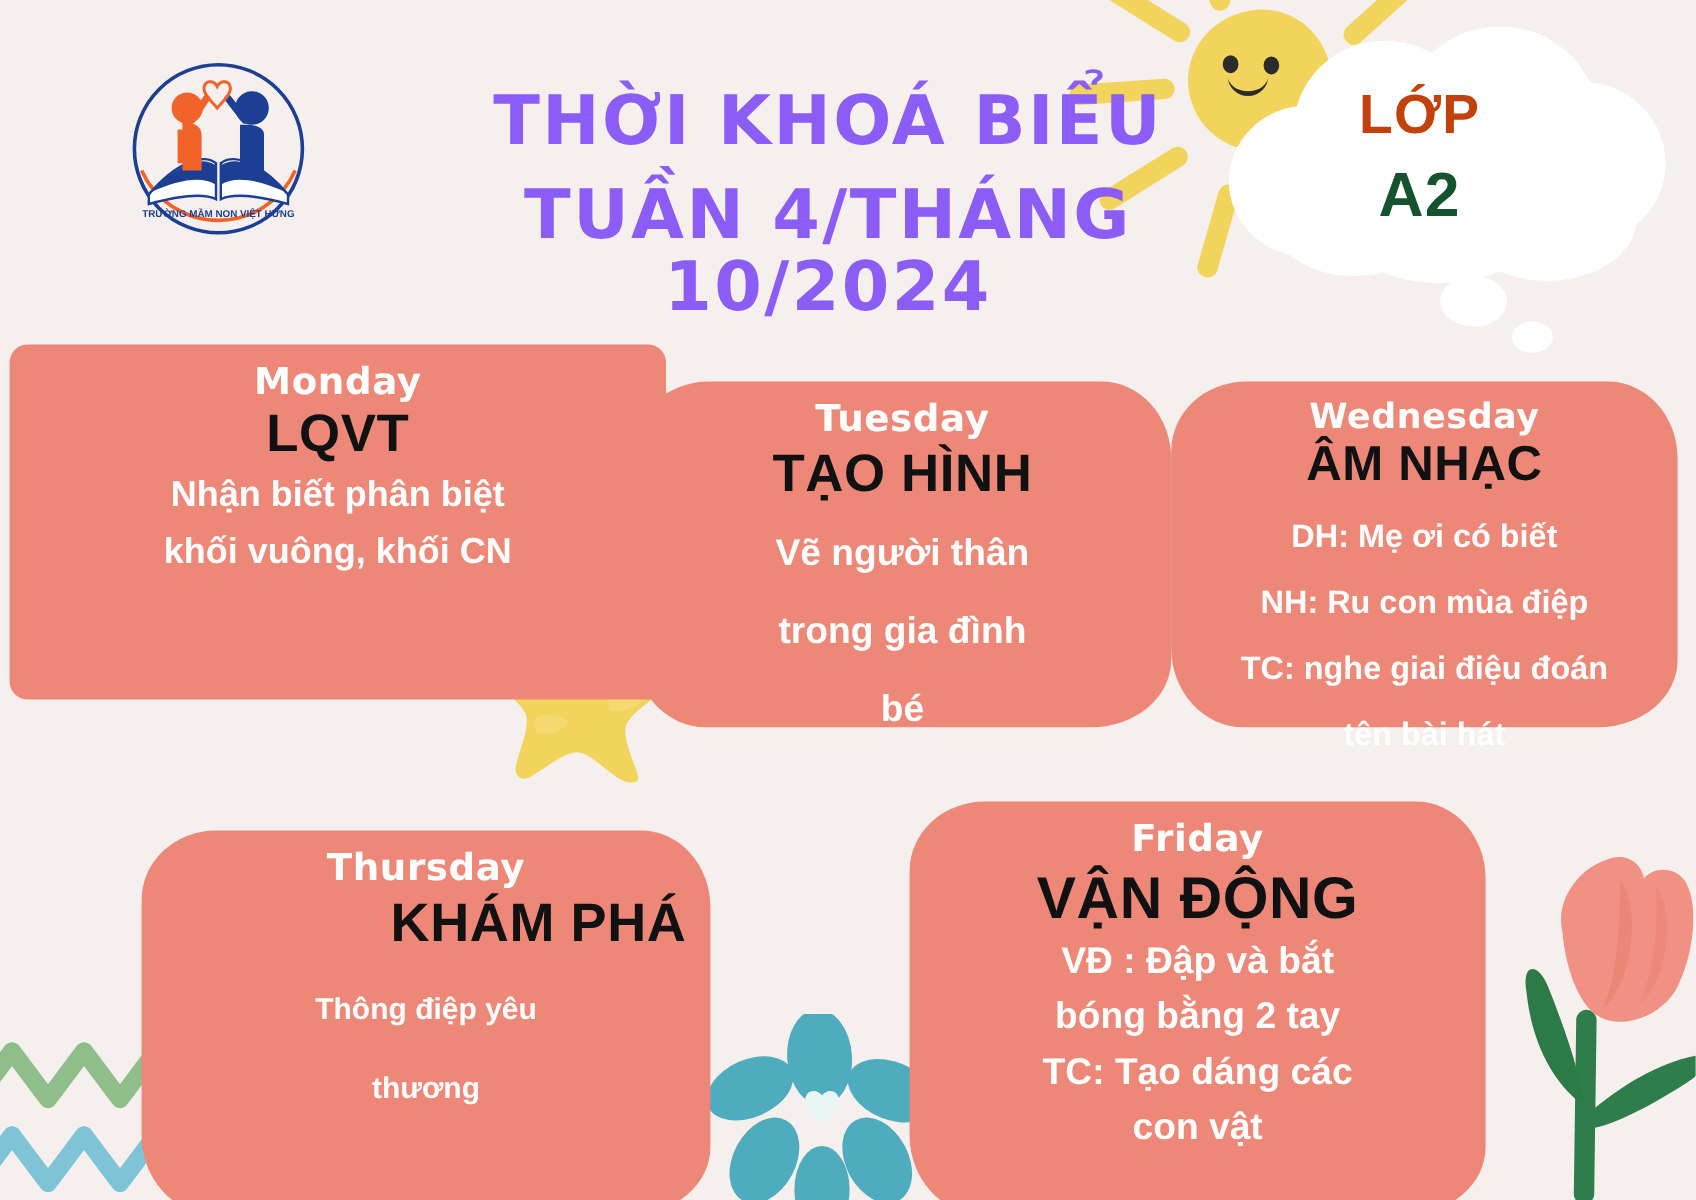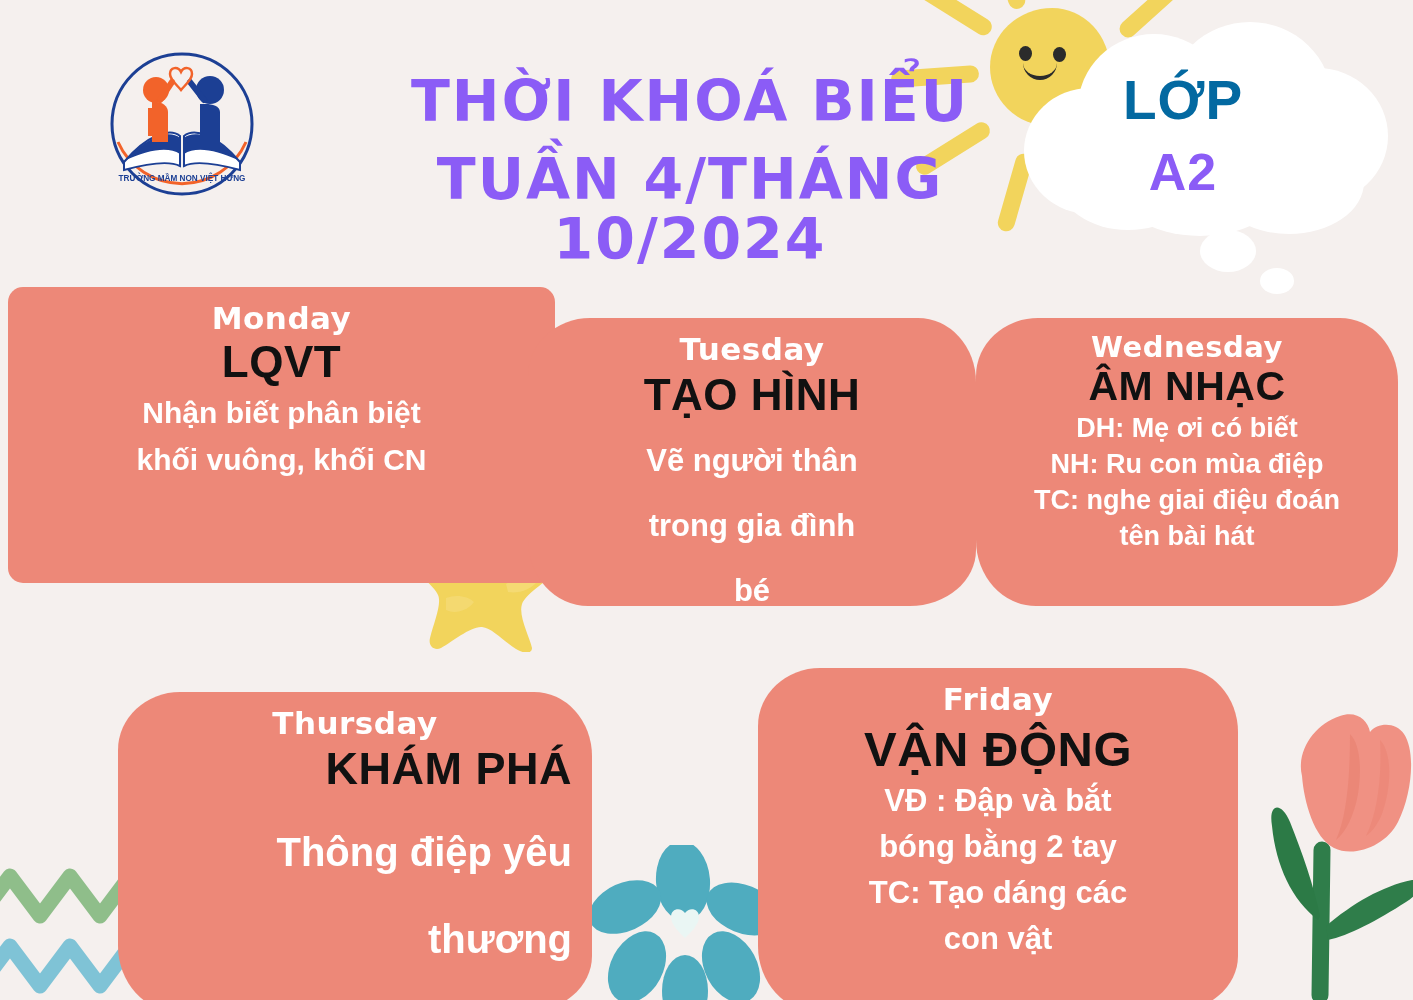--- a/index.html
+++ b/index.html
@@ -38,25 +38,25 @@
   }
 
   
   .cloud-wrap { left:1018px; top:20px; width:400px; height:270px; }
   .puff { position:absolute; background:#FFFFFF; border-radius:50%; }
   .cloud-label {
     position:absolute; left:0; top:52px; width:330px;
     text-align:center; z-index:4;
   }
   .cloud-label .lop {
-    font-size:55px; font-weight:700; color:#0369a1;
+    font-size:46px; font-weight:700; color:#c2410c;
     letter-spacing:1px; line-height:1.02;
   }
   .cloud-label .a2 {
-    font-size:52px; font-weight:700; color:#8b5cf6;
+    font-size:52px; font-weight:700; color:#14532d;
     letter-spacing:1px; margin-top:18px; line-height:1.02;
   }
 
   
   .star-wrap { left:398px; top:492px; width:176px; height:160px; }
   .star-svg { width:100%; height:100%; }
 
   
   .flower-wrap { left:585px; top:845px; width:200px; height:160px; }
 
@@ -116,23 +116,23 @@
   #card-wednesday { left:976px; top:318px; width:422px; height:288px; }
   #card-thursday  { left:118px; top:692px; width:474px; height:320px; }
   #card-friday    { left:758px; top:668px; width:480px; height:344px; }
 
   #card-monday .subject   { font-size:44px; margin-top:2px; }
   #card-monday .detail    { font-size:30px; margin-top:8px; }
   #card-tuesday .subject  { font-size:44px; margin-top:4px; }
   #card-tuesday .detail   { font-size:31px; margin-top:20px; line-height:1.45; }
   #card-wednesday .day-name { font-size:29px; }
   #card-wednesday .subject  { font-size:41px; margin-top:0px; }
-  #card-wednesday .detail   { font-size:27px; margin-top:1px; line-height:1.3; }
+  #card-wednesday .detail   { font-size:27px; margin-top:20px; line-height:1.3; }
   #card-thursday .subject { font-size:45px; margin-top:4px;text-align:right; }
-  #card-thursday .detail  { font-size:40px; margin-top:30px; line-height:1.42;text-align:right; }
+  #card-thursday .detail  { font-size:25px; margin-top:30px; line-height:1.42; }
   #card-friday .subject   { font-size:49px; margin-top:6px; }
   #card-friday .detail    { font-size:31px; margin-top:2px; line-height:1.42; }
 </style>
 </head>
 <body>
 
 <div class="stage">
 
   <div class="deco sun-wrap">
     <div class="ray" style="left:6px;  top:10px;  width:86px; height:17px; transform:rotate(32deg);"></div>

